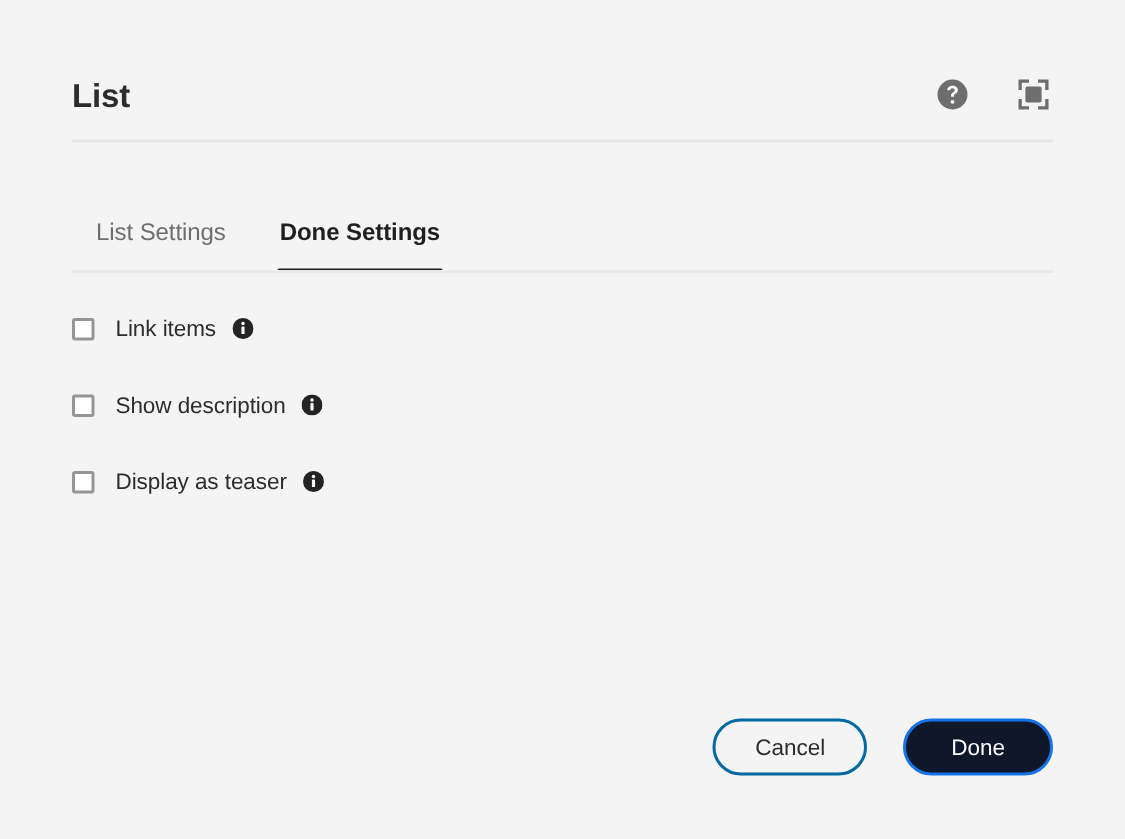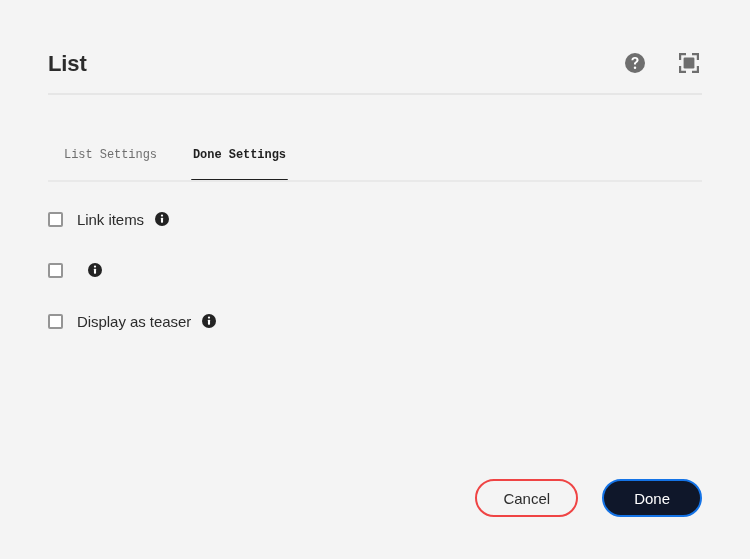--- a/index.html
+++ b/index.html
@@ -78,28 +78,28 @@
   }
   .tab-list {
     display: flex;
     align-items: flex-start;
     gap: 0;
     height: 100%;
     position: relative;
   }
   .tab {
     position: relative;
-    font-size: 12px;
+    font-size: 16px;
     color: #6e6e6e;
     background: none;
     border: none;
     padding: 4px 18px 0 18px;
     height: 100%;
     cursor: pointer;
-    font-family: Liberation Mono, monospace;
+    font-family: Liberation Sans, sans-serif;
     letter-spacing: -0.05px;
     line-height: 1.3;
     box-sizing: border-box;
   }
   .tab:first-child { padding-left: 16px; }
   .tab.active {
     color: #1f1f1f;
     font-weight: bold;
   }
   .tab-underline {
@@ -179,21 +179,21 @@
     border-radius: 999px;
     cursor: pointer;
     box-sizing: border-box;
     line-height: 1;
     white-space: nowrap;
   }
   .btn-secondary {
     height: 38px;
     padding: 0 26px;
     background: transparent;
-    border: 2px solid #ef4444;
+    border: 2px solid #0369a1;
     color: #2c2c2c;
   }
   .btn-primary {
     height: 38px;
     padding: 0 30px;
     background: #0f172a;
     border: 2px solid #1473e6;
     color: #ffffff;
   }
 </style>
@@ -257,20 +257,21 @@
         <svg width="14" height="14" viewBox="0 0 14 14" aria-hidden="true">
           <circle cx="7" cy="7" r="7" fill="#232323"></circle>
           <circle cx="7" cy="3.6" r="1.15" fill="#ffffff"></circle>
           <rect x="5.95" y="5.7" width="2.1" height="5" rx="0.6" fill="#ffffff"></rect>
         </svg>
       </span>
     </div>
 
     <div class="option-row">
       <span class="checkbox"></span>
+      <span class="option-label">Show description</span>
       <span class="info-icon">
         <svg width="14" height="14" viewBox="0 0 14 14" aria-hidden="true">
           <circle cx="7" cy="7" r="7" fill="#232323"></circle>
           <circle cx="7" cy="3.6" r="1.15" fill="#ffffff"></circle>
           <rect x="5.95" y="5.7" width="2.1" height="5" rx="0.6" fill="#ffffff"></rect>
         </svg>
       </span>
     </div>
 
 

